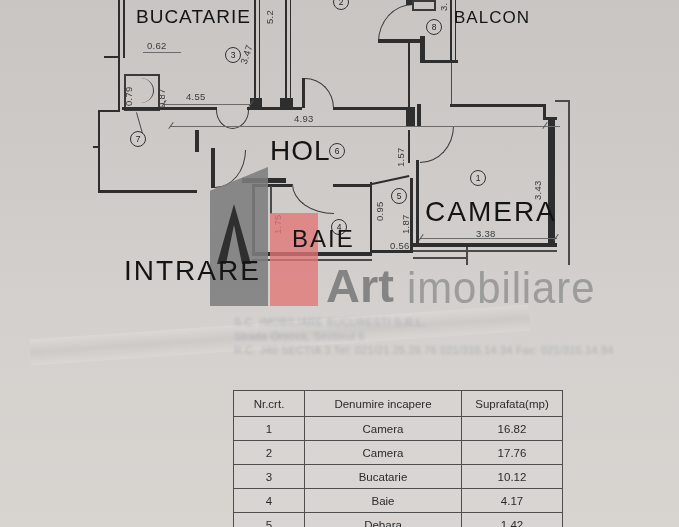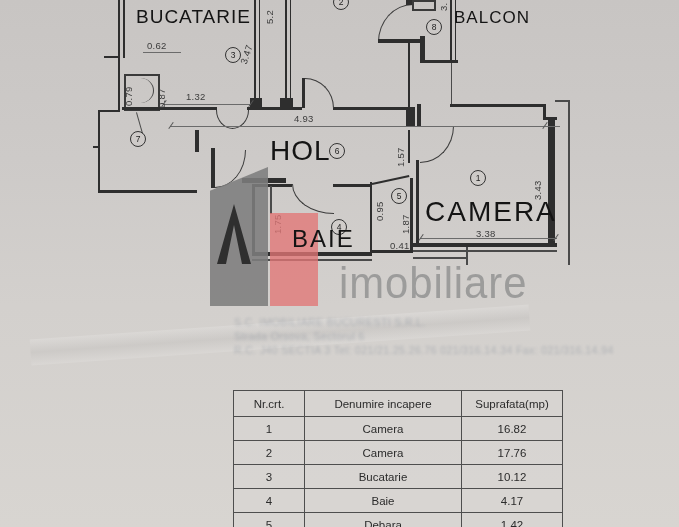--- a/index.html
+++ b/index.html
@@ -122,26 +122,26 @@
   <div class="tick" style="left:541px;top:125px"></div>
   <div class="dline" style="left:420px;top:238px;width:137px;height:1px"></div>
   <div class="tick" style="left:417px;top:237px"></div>
   <div class="tick" style="left:552px;top:237px"></div>
 
   <div class="dim" style="left:147px;top:40px">0.62</div>
   <div class="dim dimd" style="left:238px;top:62px">3.47</div>
   <div class="dim dimv" style="left:264px;top:24px">5.2</div>
   <div class="dim dimv" style="left:123px;top:106px">0.79</div>
   <div class="dim dimv" style="left:156px;top:108px">0.87</div>
-  <div class="dim" style="left:186px;top:91px">1.32</div>
+  <div class="dim" style="left:186px;top:91px">4.55</div>
   <div class="dim" style="left:294px;top:113px">4.93</div>
   <div class="dim dimv" style="left:395px;top:167px">1.57</div>
   <div class="dim dimv" style="left:374px;top:221px">0.95</div>
   <div class="dim dimv" style="left:400px;top:234px">1.87</div>
-  <div class="dim" style="left:390px;top:240px">0.41</div>
+  <div class="dim" style="left:390px;top:240px">0.56</div>
   <div class="dim dimv" style="left:272px;top:234px">1.75</div>
   <div class="dim" style="left:476px;top:228px">3.38</div>
   <div class="dim dimv" style="left:532px;top:200px">3.43</div>
   <div class="dim dimv" style="left:438px;top:11px">3.</div>
 
   <div class="circ" style="left:470px;top:170px">
       <span>1</span>
     </div>
   <div class="circ" style="left:333px;top:-6px">
       <span>2</span>
@@ -164,28 +164,30 @@
   <div class="circ" style="left:426px;top:19px">
       <span>8</span>
     </div>
 
   <div class="wm-gray"></div>
   <svg class="wm-arrow" width="34" height="60" viewBox="0 0 34 60">
     <polygon points="0,60 17,0 34,60 25,60 17,21 9,60" fill="#2f2f2f"></polygon>
   </svg>
   <div class="wm-red"></div>
   <div class="brand">
+    <span class="brand-bold">Art</span>
     <span class="brand-light">imobiliare</span>
   </div>
 
   <div class="lbl" style="left:136px;top:6px;font-size:19px;letter-spacing:1px">BUCATARIE</div>
   <div class="lbl" style="left:270px;top:135px;font-size:28px;letter-spacing:1px">HOL</div>
   <div class="lbl" style="left:454px;top:8px;font-size:17px;letter-spacing:1px">BALCON</div>
   <div class="lbl" style="left:425px;top:196px;font-size:28px;letter-spacing:2px">CAMERA</div>
   <div class="lbl" style="left:292px;top:225px;font-size:24px;letter-spacing:2px">BAIE</div>
+  <div class="lbl" style="left:124px;top:255px;font-size:28px;letter-spacing:2px">INTRARE</div>
 
   <div class="crease"></div>
   <div class="blurline" style="top:316px">S.C. IMOBILIARE BUCURESTI S.R.L.</div>
   <div class="blurline" style="top:330px">Strada Orsova, Sectorul 6</div>
   <div class="blurline" style="top:344px">R.C. J40 SECTIA 3 Tel: 021/21.25.26.76  021/316.14.34  Fax: 021/316.14.94</div>
 
   <table class="surf">
     <tbody>
         <tr>
       <th class="c1">Nr.crt.</th>

